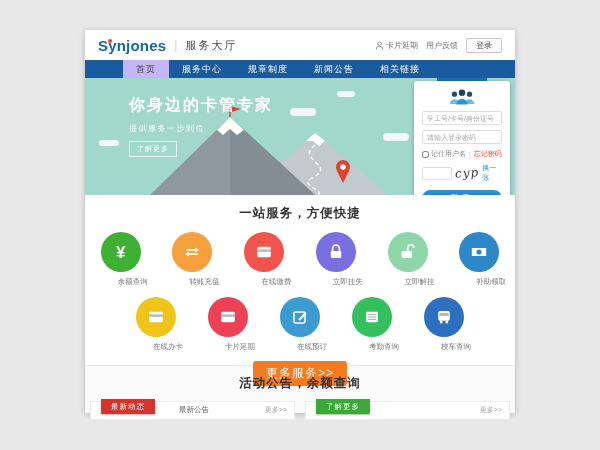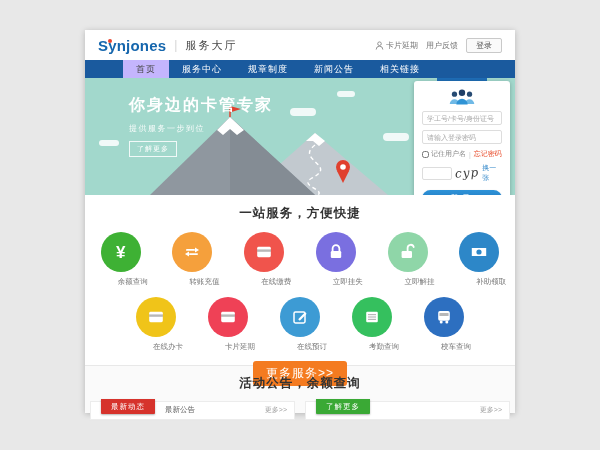--- a/index.html
+++ b/index.html
@@ -58,21 +58,21 @@
   .svc-circle{width:40px;height:40px;border-radius:50%;margin:0 auto;display:flex;align-items:center;justify-content:center;}
   .glyph{color:#fff;font-size:17px;font-weight:bold;line-height:1;}
   .svc-label{font-size:7.5px;color:#777;margin-top:5px;margin-left:24px;}
   .more-btn{display:inline-block;margin-top:9px;color:#fff;font-size:12px;padding:4px 13px;border-radius:3px;letter-spacing:1px;cursor:pointer;}
   
   .announce{height:48px;background:#fafafa;border-top:1px solid #e8e8e8;box-sizing:border-box;text-align:center;}
   .announce .section-title{padding-top:9px;}
   .panels{display:flex;gap:10px;padding:0 5px;margin-top:9px;}
   .panel{flex:1;background:#fff;border:1px solid #ececec;height:17px;display:flex;align-items:flex-start;}
   .ribbon{position:relative;top:-3px;margin-left:10px;color:#fff;font-size:7.5px;line-height:15px;padding:0 10px;letter-spacing:1px;cursor:pointer;box-shadow:0 1px 2px rgba(0,0,0,.3);border-radius:0 0 1px 1px;}
-  .panel-tab{font-size:7.5px;color:#666;line-height:15px;margin-left:10px;cursor:pointer;}
+  .panel-tab{font-size:7.5px;color:#666;line-height:15px;margin-left:24px;cursor:pointer;}
   .more-link{margin-left:auto;margin-right:7px;font-size:7px;color:#a0a0a0;line-height:15px;cursor:pointer;}
 </style>
 </head>
 <body>
 
 <div class="page">
 
   <div class="topbar">
     <div class="logo">
       <span>Synjones</span>

